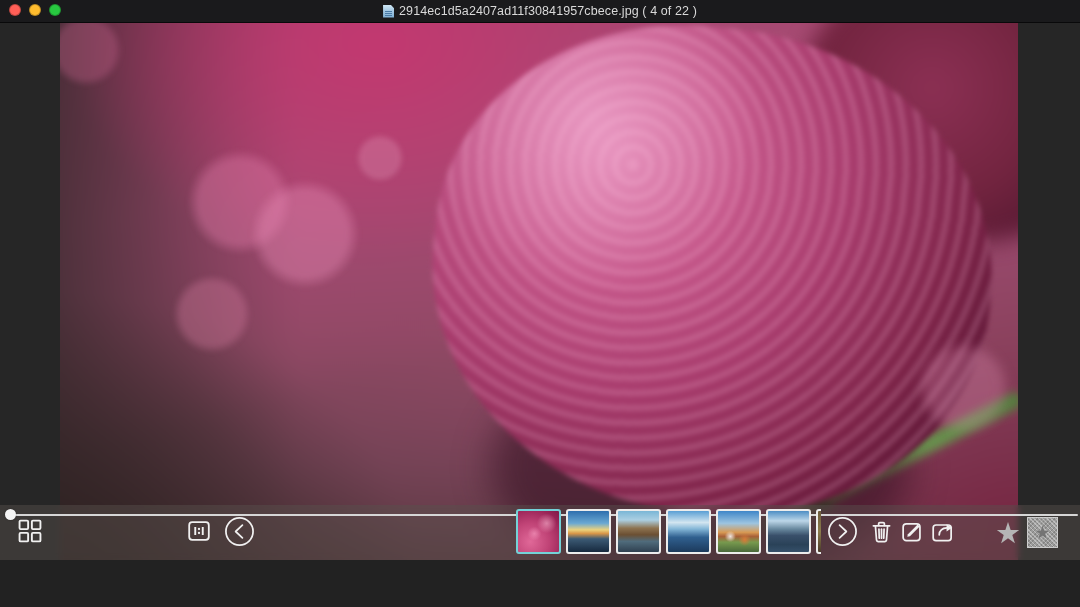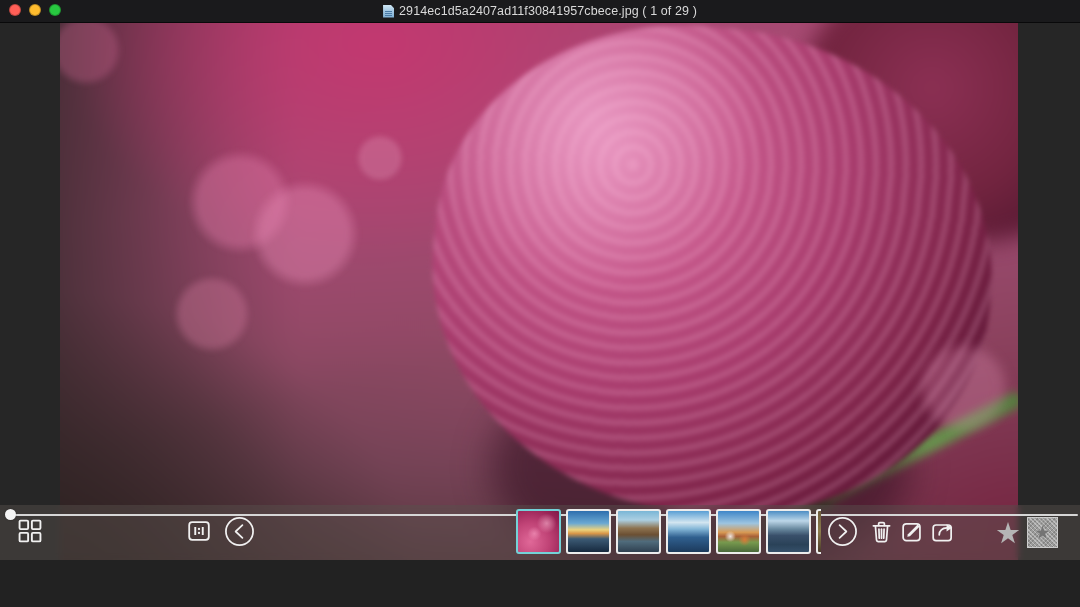--- a/index.html
+++ b/index.html
@@ -90,21 +90,21 @@
 <div class="window">
 
   <div class="titlebar">
     <div class="traffic-lights">
       <span class="light" style="background: rgb(255, 95, 87);"></span>
       <span class="light" style="background: rgb(254, 188, 46);"></span>
       <span class="light" style="background: rgb(40, 200, 64);"></span>
     </div>
     <div class="title-group">
       <span class="doc-icon"></span>
-      <span class="title-text">2914ec1d5a2407ad11f30841957cbece.jpg ( 1 of 29 )</span>
+      <span class="title-text">2914ec1d5a2407ad11f30841957cbece.jpg ( 4 of 22 )</span>
     </div>
   </div>
 
   <div class="content">
     <div class="photo" title="Macro photo of a pink chrysanthemum bloom with green stems and pink bokeh background">
       <div class="photo-bg"></div>
       <span class="bokeh b4"></span>
       <span class="bokeh b1"></span>
       <span class="bokeh b2"></span>
       <span class="bokeh b3"></span>

